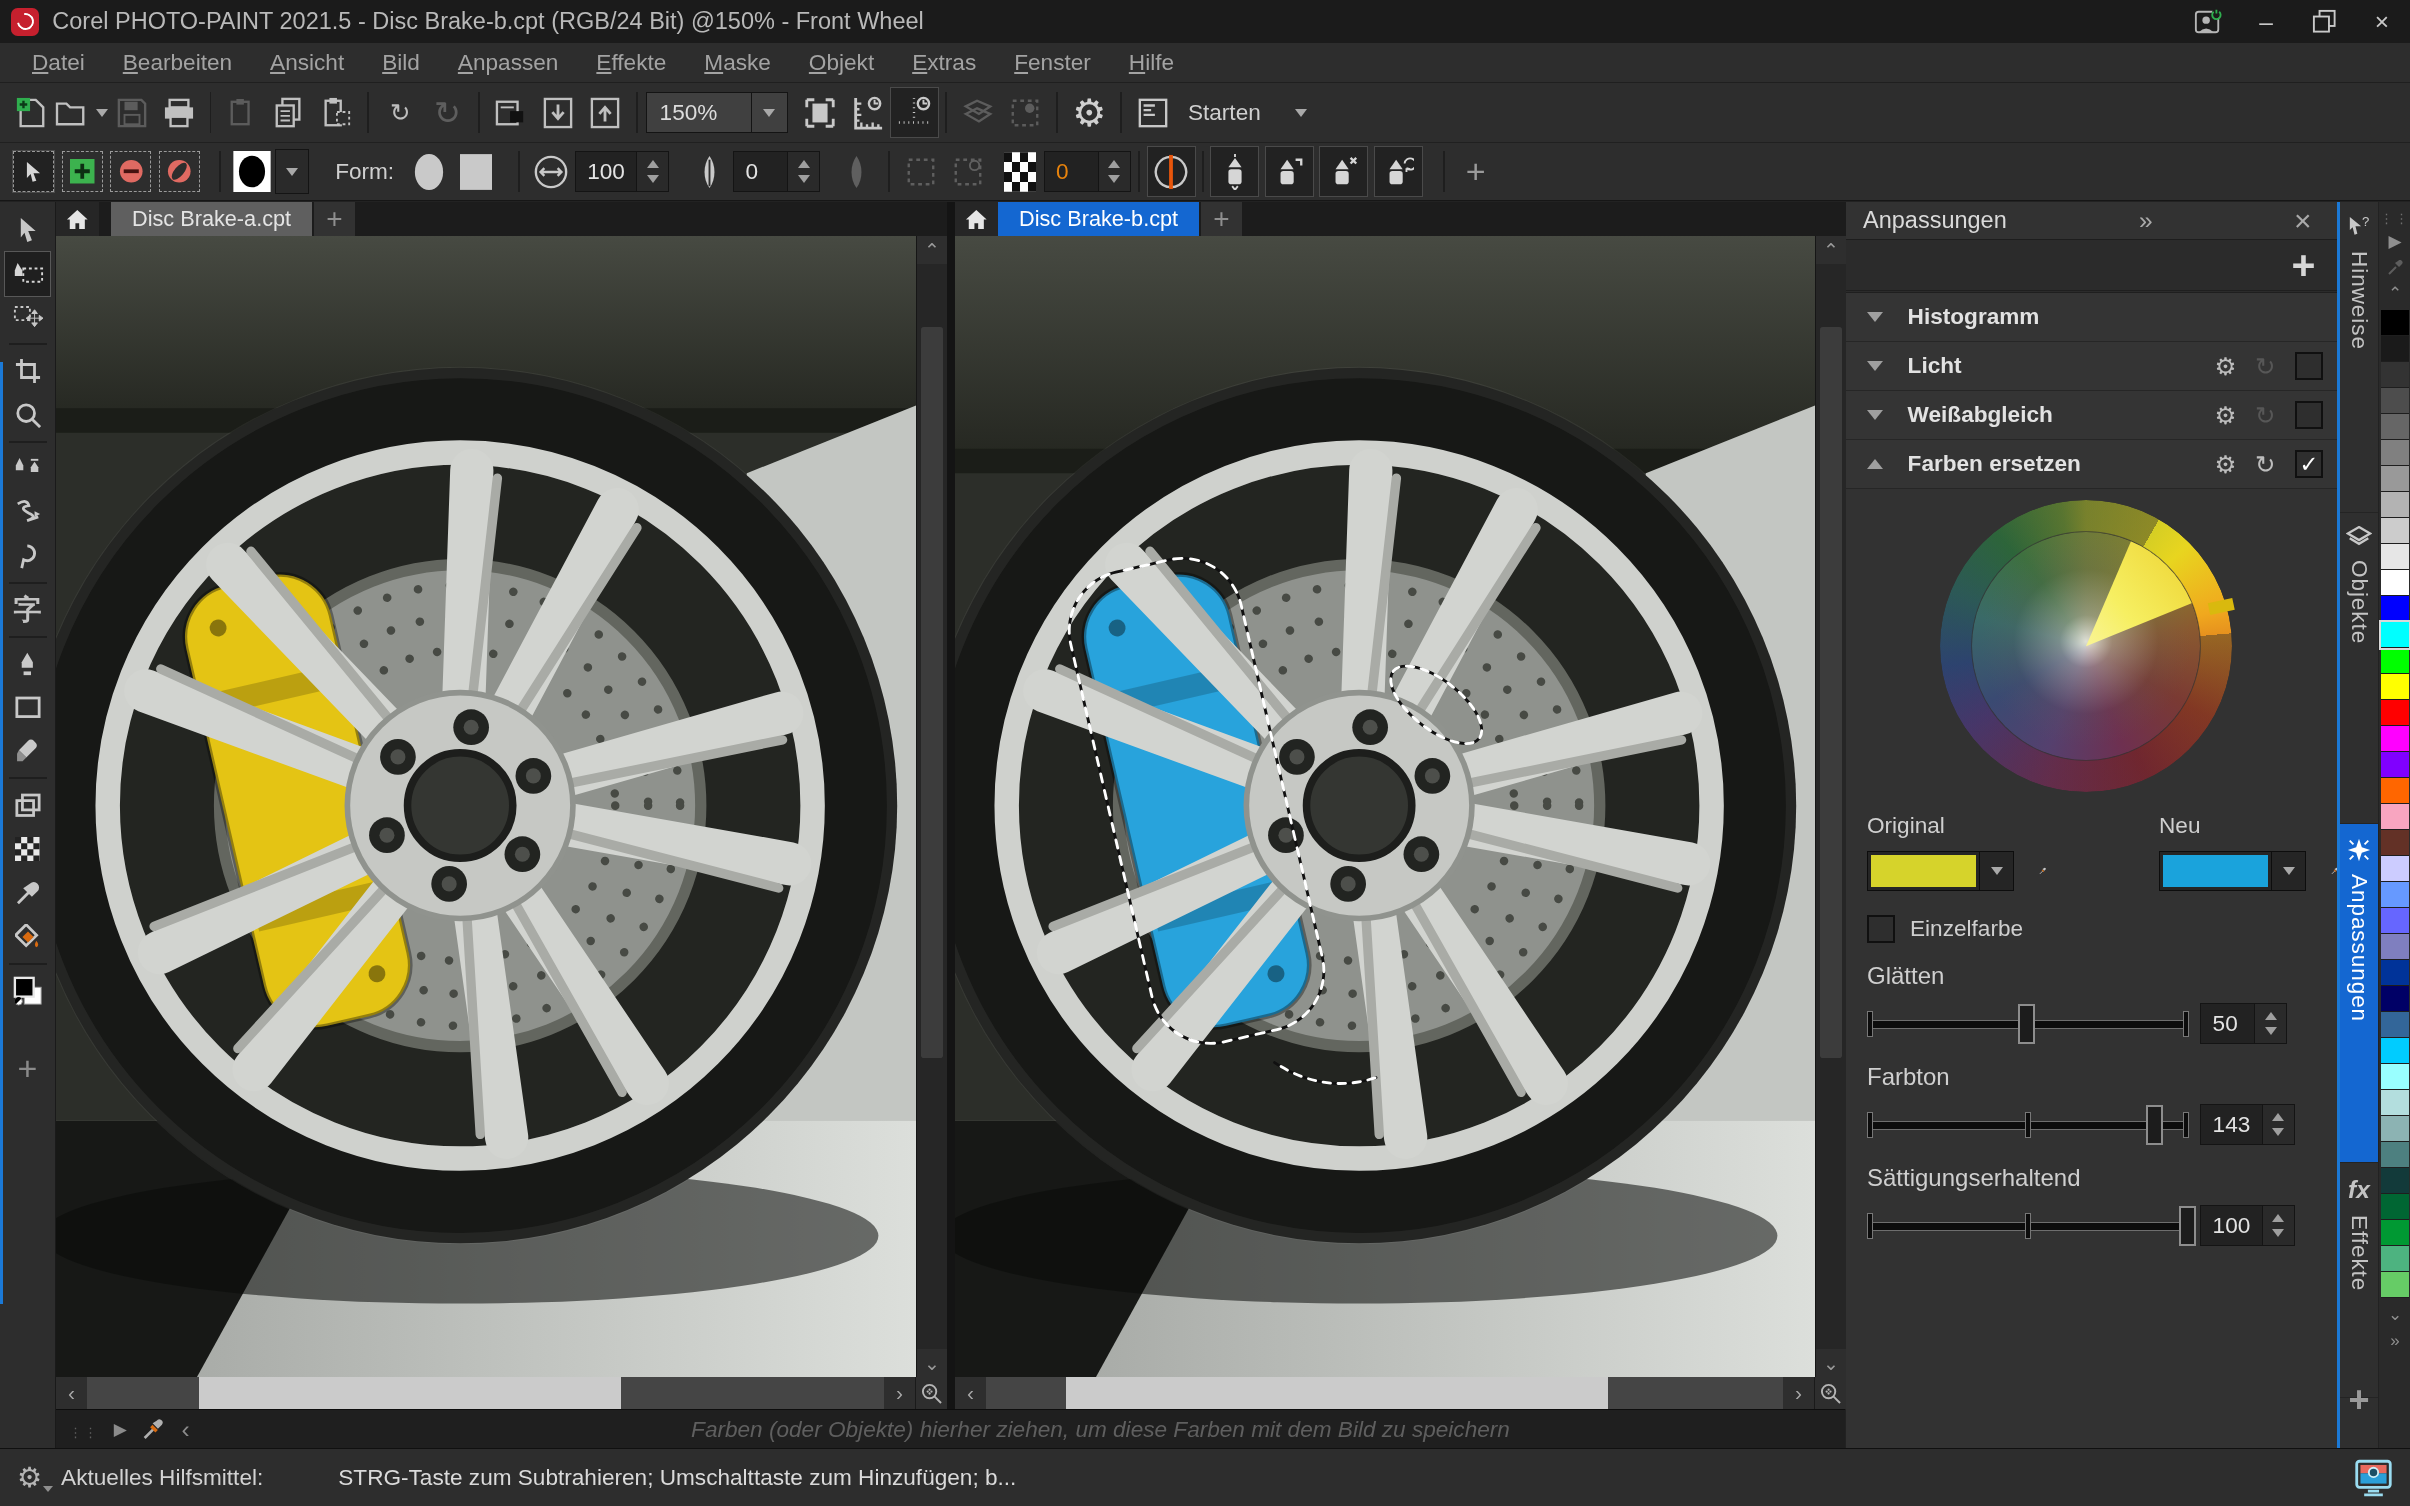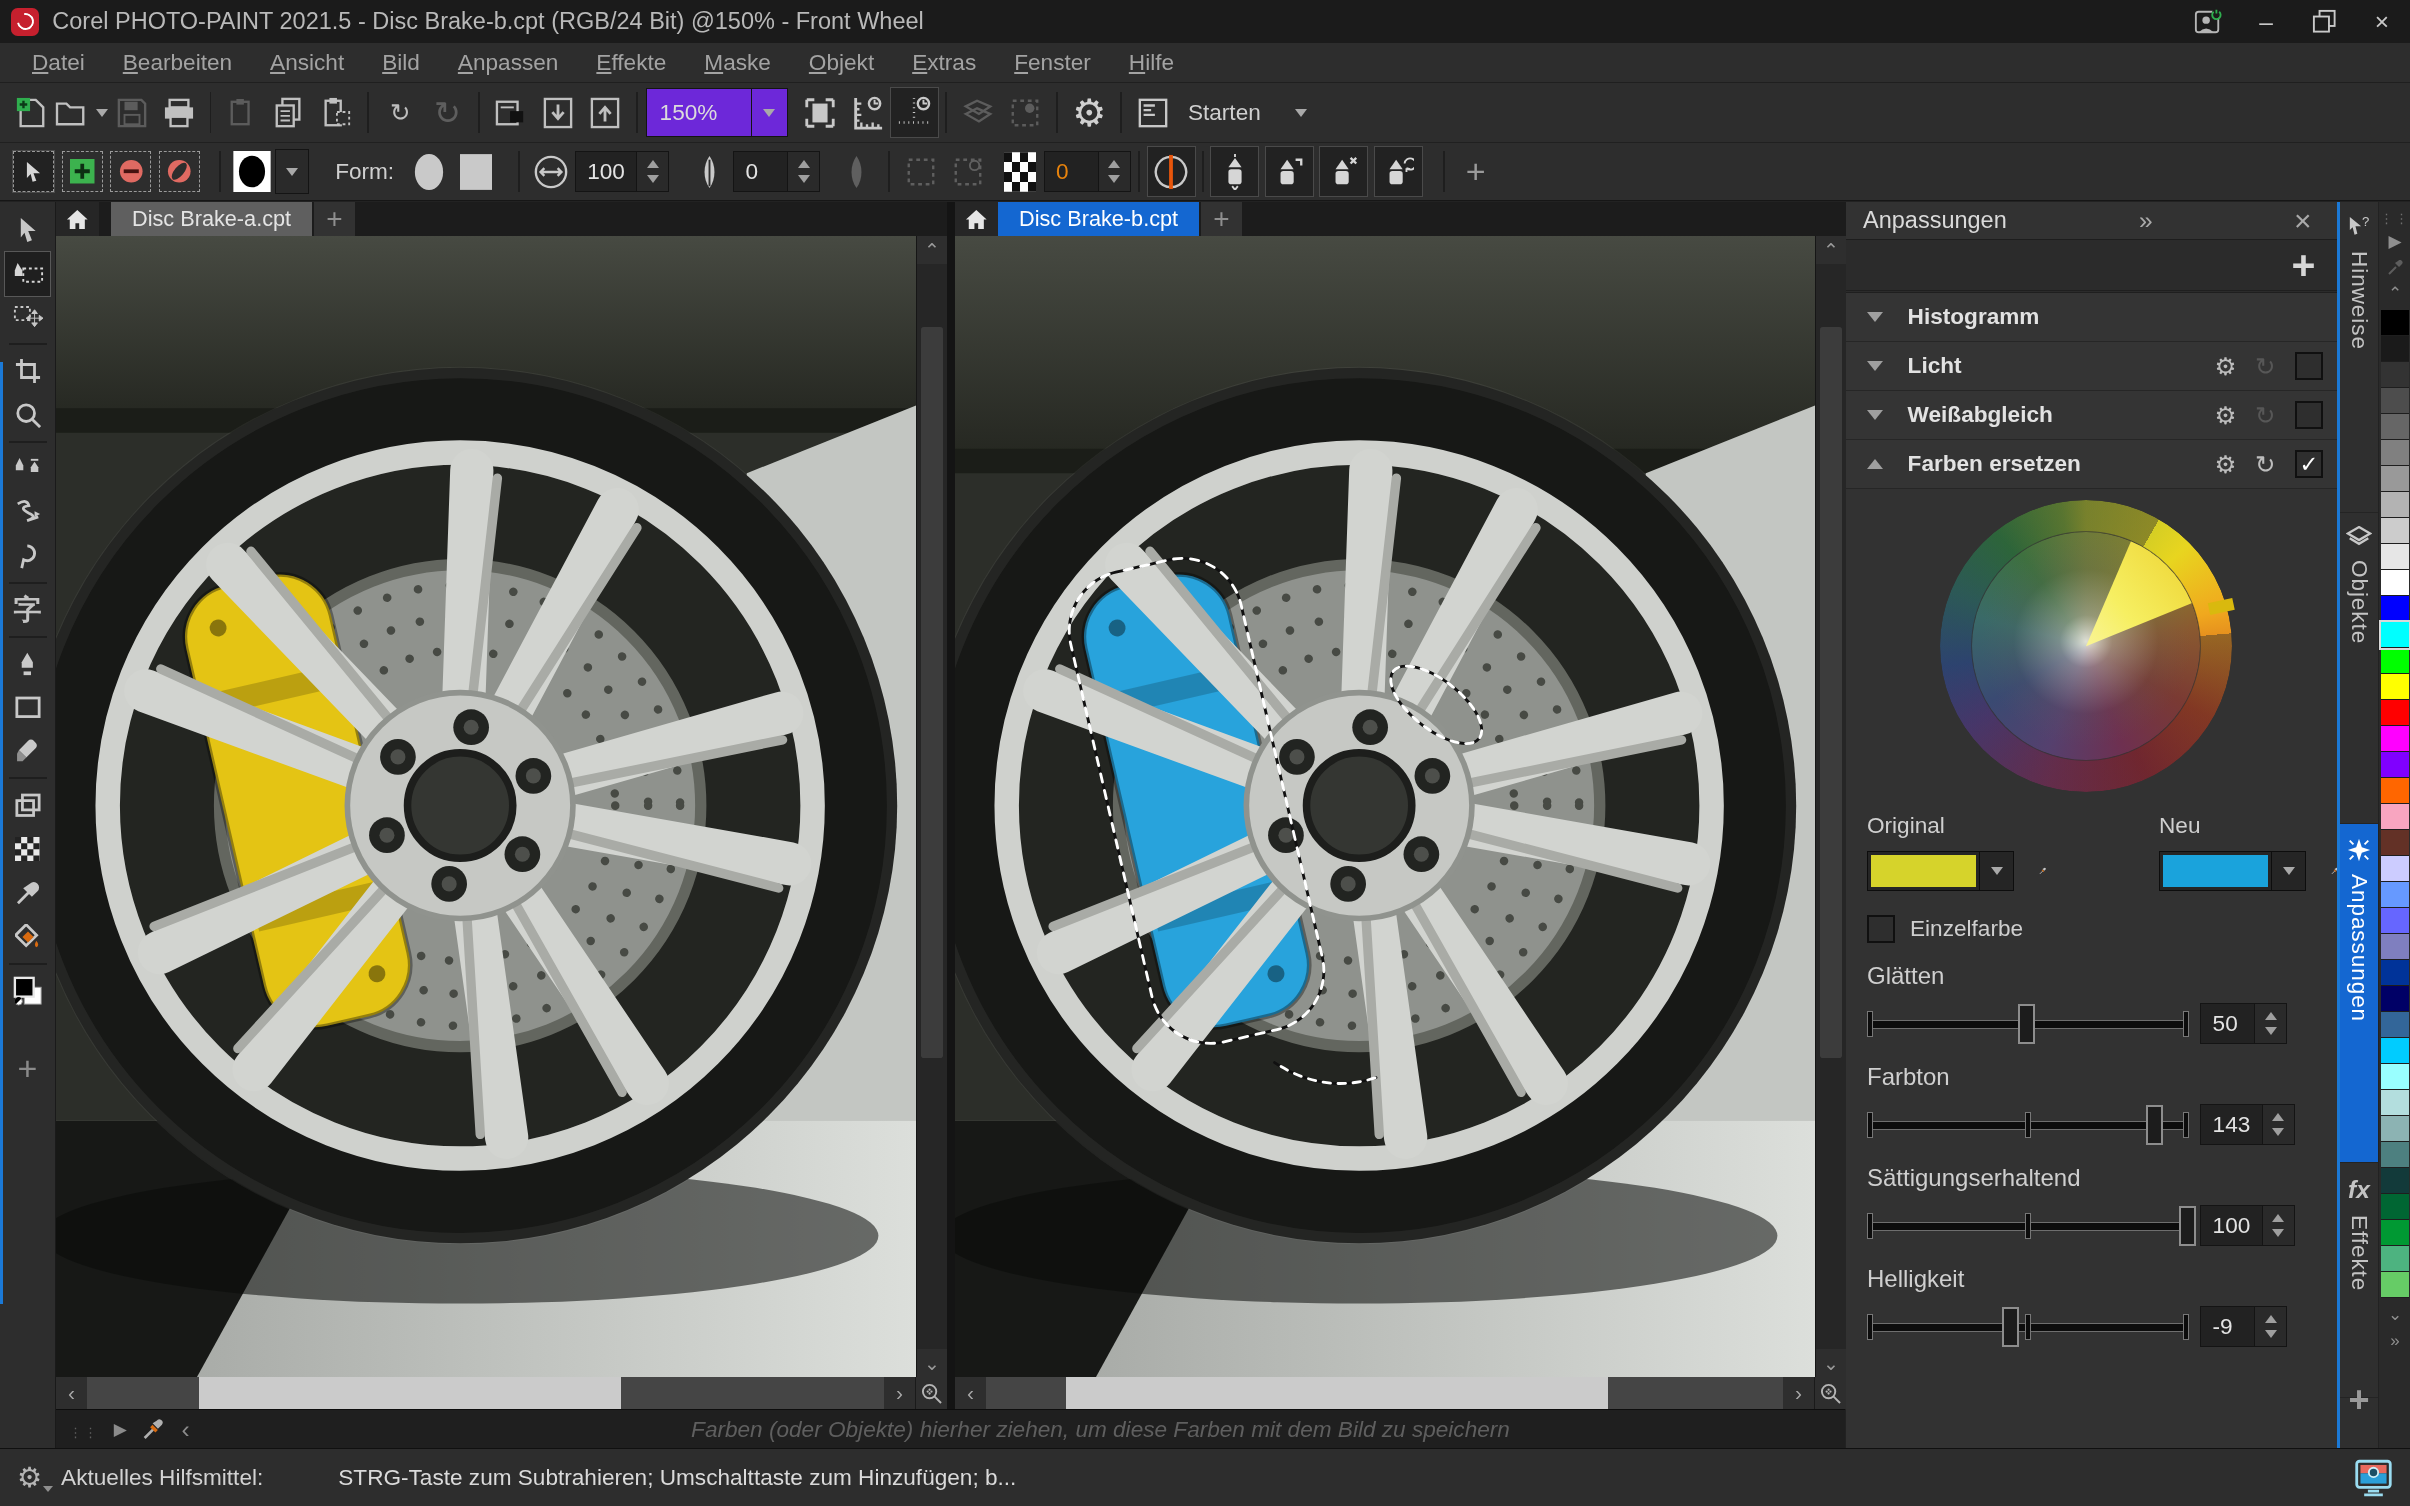--- a/index.html
+++ b/index.html
@@ -23,21 +23,21 @@
   #toolbar1 { position:absolute; left:0; top:83px; width:2411px; height:60px; background:#2d2d2d;
     display:flex; align-items:center; padding-left:7.5px; border-bottom:1.9px solid #202020; }
   #toolbar2 { position:absolute; left:0; top:143px; width:2411px; height:58px; background:#2d2d2d;
     display:flex; align-items:center; padding-left:9.4px; border-bottom:1.9px solid #161616; }
   .tbtn { min-width:47px; height:49px; display:flex; align-items:center; justify-content:center; position:relative; }
   .tsep { width:1.9px; height:41px; background:#1e1e1e; margin:0 7.5px; }
   .dim { opacity:.32; }
   .pressed { background:#222; outline:1.9px solid #4a4a4a; }
   .ddarrow { width:0; height:0; border-left:6.6px solid transparent; border-right:6.6px solid transparent;
     border-top:8.5px solid #a9a9a9; margin-left:7.5px; }
-  .combo { height:49px; background:#6d28d9; border:1.9px solid #141414; display:flex; align-items:center;
+  .combo { height:41px; background:#404040; border:1.9px solid #141414; display:flex; align-items:center;
     color:#dcdcdc; font-size:22.6px; }
   .combo .val { padding:0 13px; min-width:104px; }
   .combo .dd { width:36px; height:100%; border-left:1.9px solid #141414; display:flex; align-items:center; justify-content:center; }
   .spinbox { height:41px; background:#222; border:1.9px solid #141414; display:flex; align-items:center; color:#e3e3e3; font-size:22.6px; }
   .spinbox .val { padding:0 11.3px; min-width:53px; }
   .spinner { width:32px; height:41px; border:1.9px solid #141414; border-left:none; display:flex; flex-direction:column;
     align-items:center; justify-content:center; gap:7.5px; background:#2a2a2a; }
   .spin-up { width:0; height:0; border-left:6.6px solid transparent; border-right:6.6px solid transparent; border-bottom:8.5px solid #9f9f9f; }
   .spin-dn { width:0; height:0; border-left:6.6px solid transparent; border-right:6.6px solid transparent; border-top:8.5px solid #9f9f9f; }
   .lbl { color:#cfcfcf; font-size:22.6px; margin:0 11.3px; }
@@ -955,39 +955,20 @@
       </div>
       <div class="spinbox slval">
           <span class="val">100</span>
         </div>
       <div class="spinner">
           <span class="spin-up"></span>
           <span class="spin-dn"></span>
         </div>
     </div>
   </div>
-  <div class="slider-row">
-    <div class="sllbl">Helligkeit</div>
-    <div class="slwrap">
-      <div class="sltrack">
-        <div class="slbeam"></div>
-          <div class="sl-cap left"></div>
-          <div class="sl-cap right"></div>
-        <div class="sl-tick"></div>
-        <div class="sl-handle" style="left: calc(45% - 10.4px);"></div>
-      </div>
-      <div class="spinbox slval">
-          <span class="val">-9</span>
-        </div>
-      <div class="spinner">
-          <span class="spin-up"></span>
-          <span class="spin-dn"></span>
-        </div>
-    </div>
-  </div>
 </div>
 
 <div id="tabstrip">
   <div class="dtab" style="height:311px;">
     <span class="tico">
       <svg class="icon" width="24.5" height="24.5" viewBox="0 0 26 26" style="font-size:24px">
           <path d="M3 2 L15 12 L9 12 L11 20 L8 21 L6 13 L3 16 Z" fill="#c8c8c8"></path>
           <text x="16" y="12" font-size="14" fill="#c8c8c8" font-family="Liberation Sans, sans-serif">?</text>
         </svg>
     </span>

